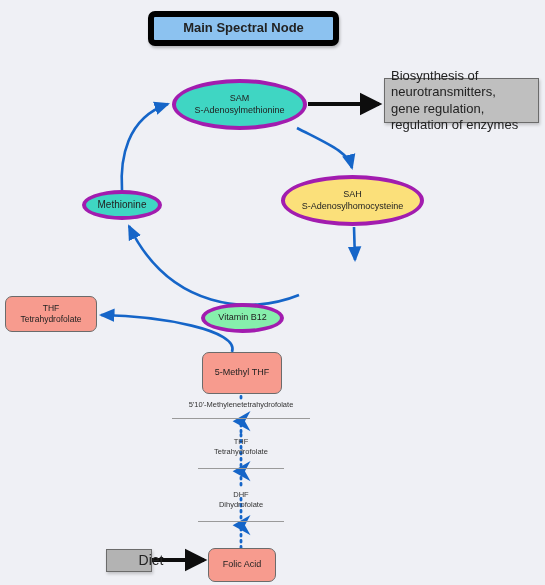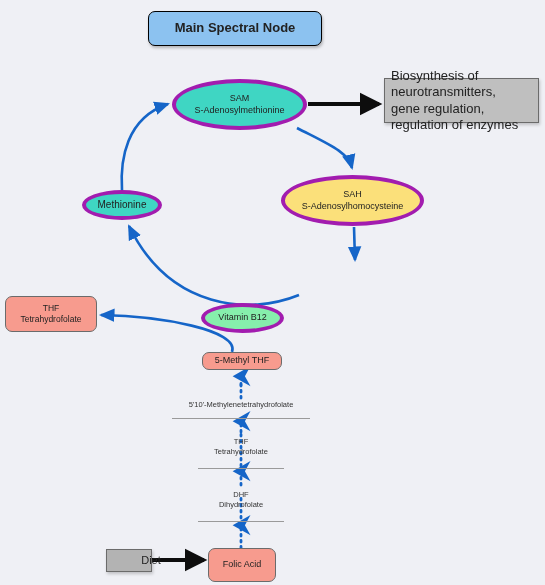--- a/index.html
+++ b/index.html
@@ -10,22 +10,22 @@
     overflow:hidden;
     position:relative;
   }
   #canvas{position:absolute;inset:0;width:545px;height:585px;}
   svg.layer{position:absolute;left:0;top:0;width:545px;height:585px;overflow:visible;}
   .node{position:absolute;box-sizing:border-box;display:flex;align-items:center;
         justify-content:center;text-align:center;color:#222;line-height:1.25;}
 
   
   #title-box{
-    left:148px;top:11px;width:174px;height:35px;
-    background:#8cc2f0;border:1px solid #000000;border-radius:7px;
+    left:148px;top:11px;width:191px;height:35px;
+    background:#8cc2f0;border:6px solid #000000;border-radius:7px;
     font-size:13px;font-weight:bold;color:#222;
     box-shadow:1px 2px 3px rgba(0,0,0,.25);
   }
 
   
   .ellipse{border-radius:50%;border:4px solid #a21caf;}
   #node-sam{left:172px;top:79px;width:135px;height:51px;background:#3fd6c3;font-size:9px;}
   #node-sah{left:281px;top:175px;width:143px;height:51px;background:#fbe07a;font-size:9px;}
   #node-methionine{left:82px;top:190px;width:80px;height:30px;background:#3fd6c3;font-size:10px;}
   #node-vitaminb12{left:201px;top:303px;width:83px;height:30px;background:#86efac;font-size:9px;}
@@ -35,31 +35,31 @@
   #node-homocysteine-wrap svg{position:absolute;left:0;top:0;}
   #node-homocysteine-label{
     position:absolute;left:0;top:0;width:116px;height:42px;
     display:flex;align-items:center;justify-content:center;
     font-size:9px;color:#222;font-family:"Liberation Sans",sans-serif;
   }
 
   
   .rrect{border:1px solid #6b6b6b;border-radius:7px;}
   #node-thf{left:5px;top:296px;width:92px;height:36px;background:#f79b8e;font-size:8.5px;}
-  #node-5methylthf{left:202px;top:352px;width:80px;height:18px;background:#f79b8e;font-size:9px;}
+  #node-5methylthf{left:202px;top:352px;width:80px;height:42px;background:#f79b8e;font-size:9px;}
   #node-folicacid{left:208px;top:548px;width:68px;height:34px;background:#f79b8e;font-size:9px;}
 
   
   .prect{border:1px solid #6b6b6b;}
   #node-biosynthesis{
     left:384px;top:78px;width:155px;height:45px;background:#bfbfbf;
     font-size:13px;justify-content:flex-start;text-align:left;padding:3px 6px;
     box-shadow:1px 2px 3px rgba(0,0,0,.2);
   }
-  #node-diet{left:106px;top:549px;width:40px;height:23px;background:#b3b3b3;font-size:11px;
+  #node-diet{left:106px;top:549px;width:40px;height:23px;background:#b3b3b3;font-size:14px;
              box-shadow:1px 2px 3px rgba(0,0,0,.2);padding-left:44px;}
 
   
   .chain-label{position:absolute;width:200px;text-align:center;color:#333;
                font-size:7.5px;line-height:1.35;left:141px;}
   #label-methylene{top:400px;}
   #label-thf2{top:437px;}
   #label-dhf{top:490px;}
 
   .sep{position:absolute;height:0;border-top:1px solid #9a9a9a;}

